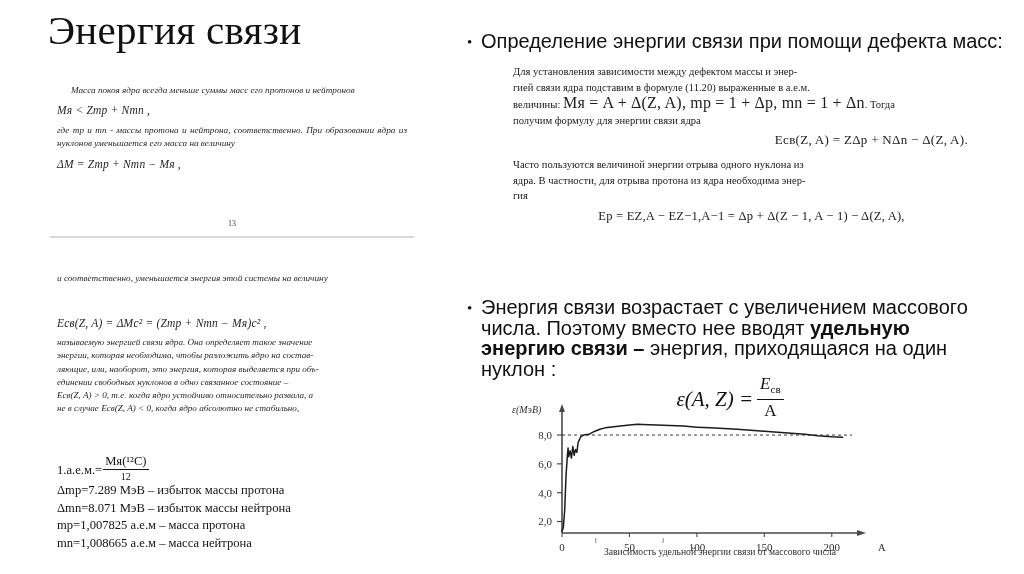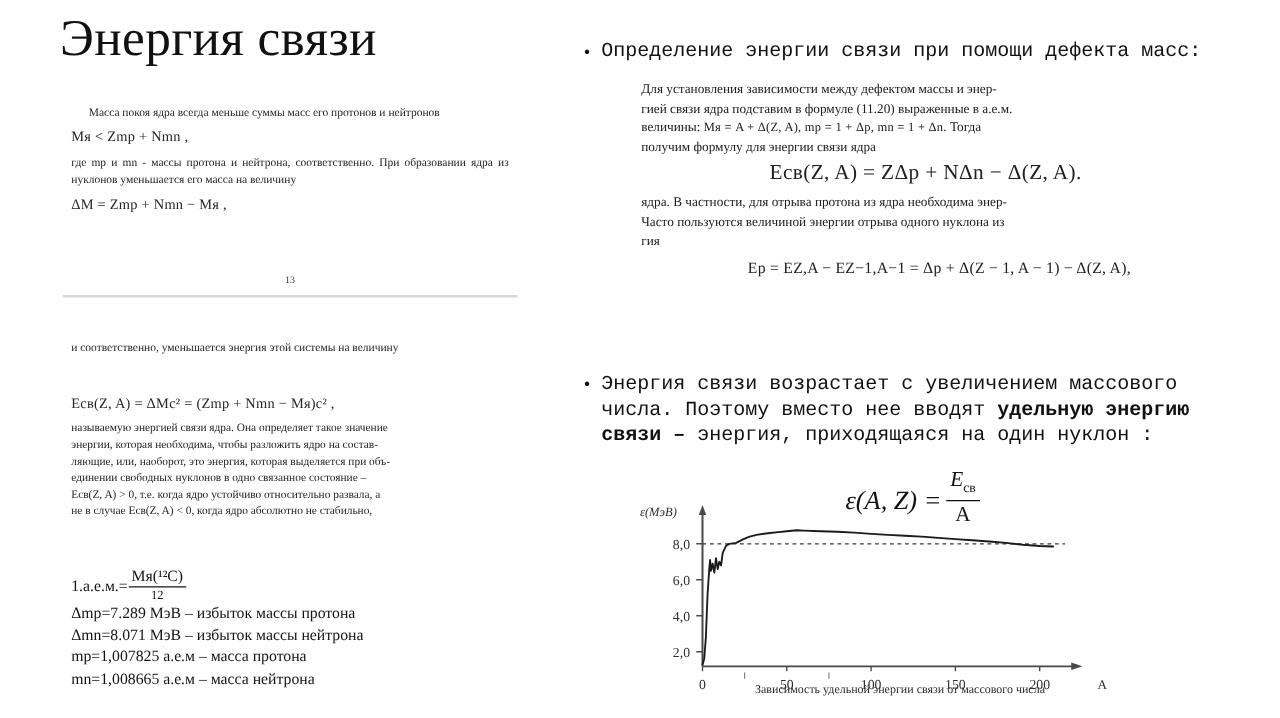--- a/index.html
+++ b/index.html
@@ -37,20 +37,21 @@
     white-space: nowrap;
   }
 
   
   .scan {
     position: absolute;
     color: #2b2b2b;
     font-family: "Liberation Serif", "DejaVu Serif", serif;
     text-align: justify;
     filter: contrast(1.06) brightness(0.99);
+    font-style: italic;
   }
 
   #scan-a {
     left: 57px;
     top: 84px;
     width: 350px;
     font-size: 9.2px;
     line-height: 13.4px;
   }
   #scan-a .indent { text-indent: 14px; }
@@ -154,57 +155,57 @@
   .bullet-dot {
     width: 14px;
     flex: 0 0 14px;
     font-size: 15px;
     line-height: 20px;
     color: #111;
     text-align: left;
     padding-top: 1px;
   }
   .bullet-text {
-    font-size: 16px;
+    font-size: 20px;
     line-height: 20.5px;
     color: #111;
-    font-family: Liberation Mono, monospace;
+    font-family: Liberation Sans, sans-serif;
   }
   .bullet-text b { font-weight: bold; }
 
   #bullet-1 { left: 7px; top: 31px; width: 540px; }
   #bullet-2 { left: 7px; top: 297px; width: 520px; }
 
   #scan-d {
     position: absolute;
     left: 53px;
     top: 64px;
     width: 455px;
     font-size: 10.6px;
     line-height: 15.6px;
     color: #252525;
     text-align: justify;
     font-family: "Liberation Serif", "DejaVu Serif", serif;
     filter: contrast(1.05);
   }
   #scan-d p { margin: 0; }
   #scan-d .fl {
-    text-align: center;
-    font-size: 17px;
+    text-align: right;
+    font-size: 13px;
     margin: 4px 0 9px 0;
     letter-spacing: 0.3px;
   }
   #scan-d .fl2 {
     text-align: center;
     padding-left: 22px;
     font-size: 12.6px;
     margin: 5px 0 0 0;
     letter-spacing: 0.2px;
   }
-  .inlineform { letter-spacing: 0.2px; font-size: 10px; }
+  .inlineform { letter-spacing: 0.2px; font-size: 16px; }
 
   
   #eps-formula {
     position: absolute;
     left: 0;
     top: 375px;
     width: 540px;
     text-align: center;
     font-size: 21px;
     font-style: italic;
@@ -311,22 +312,22 @@
 
   <div id="scan-d">
     <p>Для установления зависимости между дефектом массы и энер-</p>
     <p>гией связи ядра подставим в формуле (11.20) выраженные в а.е.м.</p>
     <p>
       <span>величины:</span>
       <span class="inlineform">Mя = A + Δ(Z, A),    mp = 1 + Δp,   mn = 1 + Δn</span><span>. Тогда</span>
     </p>
     <p>получим формулу для энергии связи ядра</p>
     <p class="fl">Eсв(Z, A) = ZΔp + NΔn − Δ(Z, A).</p>
+    <p>Часто пользуются величиной энергии отрыва одного нуклона из</p>
     <p>ядра. В частности, для  отрыва протона из ядра необходима энер-</p>
-    <p>Часто пользуются величиной энергии отрыва одного нуклона из</p>
     <p>гия</p>
     <p class="fl2">Ep = EZ,A − EZ−1,A−1 = Δp + Δ(Z − 1, A − 1) − Δ(Z, A),</p>
   </div>
 
   <div class="bullet-block" id="bullet-2">
     <div class="bullet-dot">•</div>
     <div class="bullet-text"><span>Энергия связи возрастает с увеличением массового числа. Поэтому вместо нее вводят </span><b>удельную энергию связи –</b><span> энергия, приходящаяся на один нуклон :</span></div>
   </div>
 
   <div id="eps-formula">

